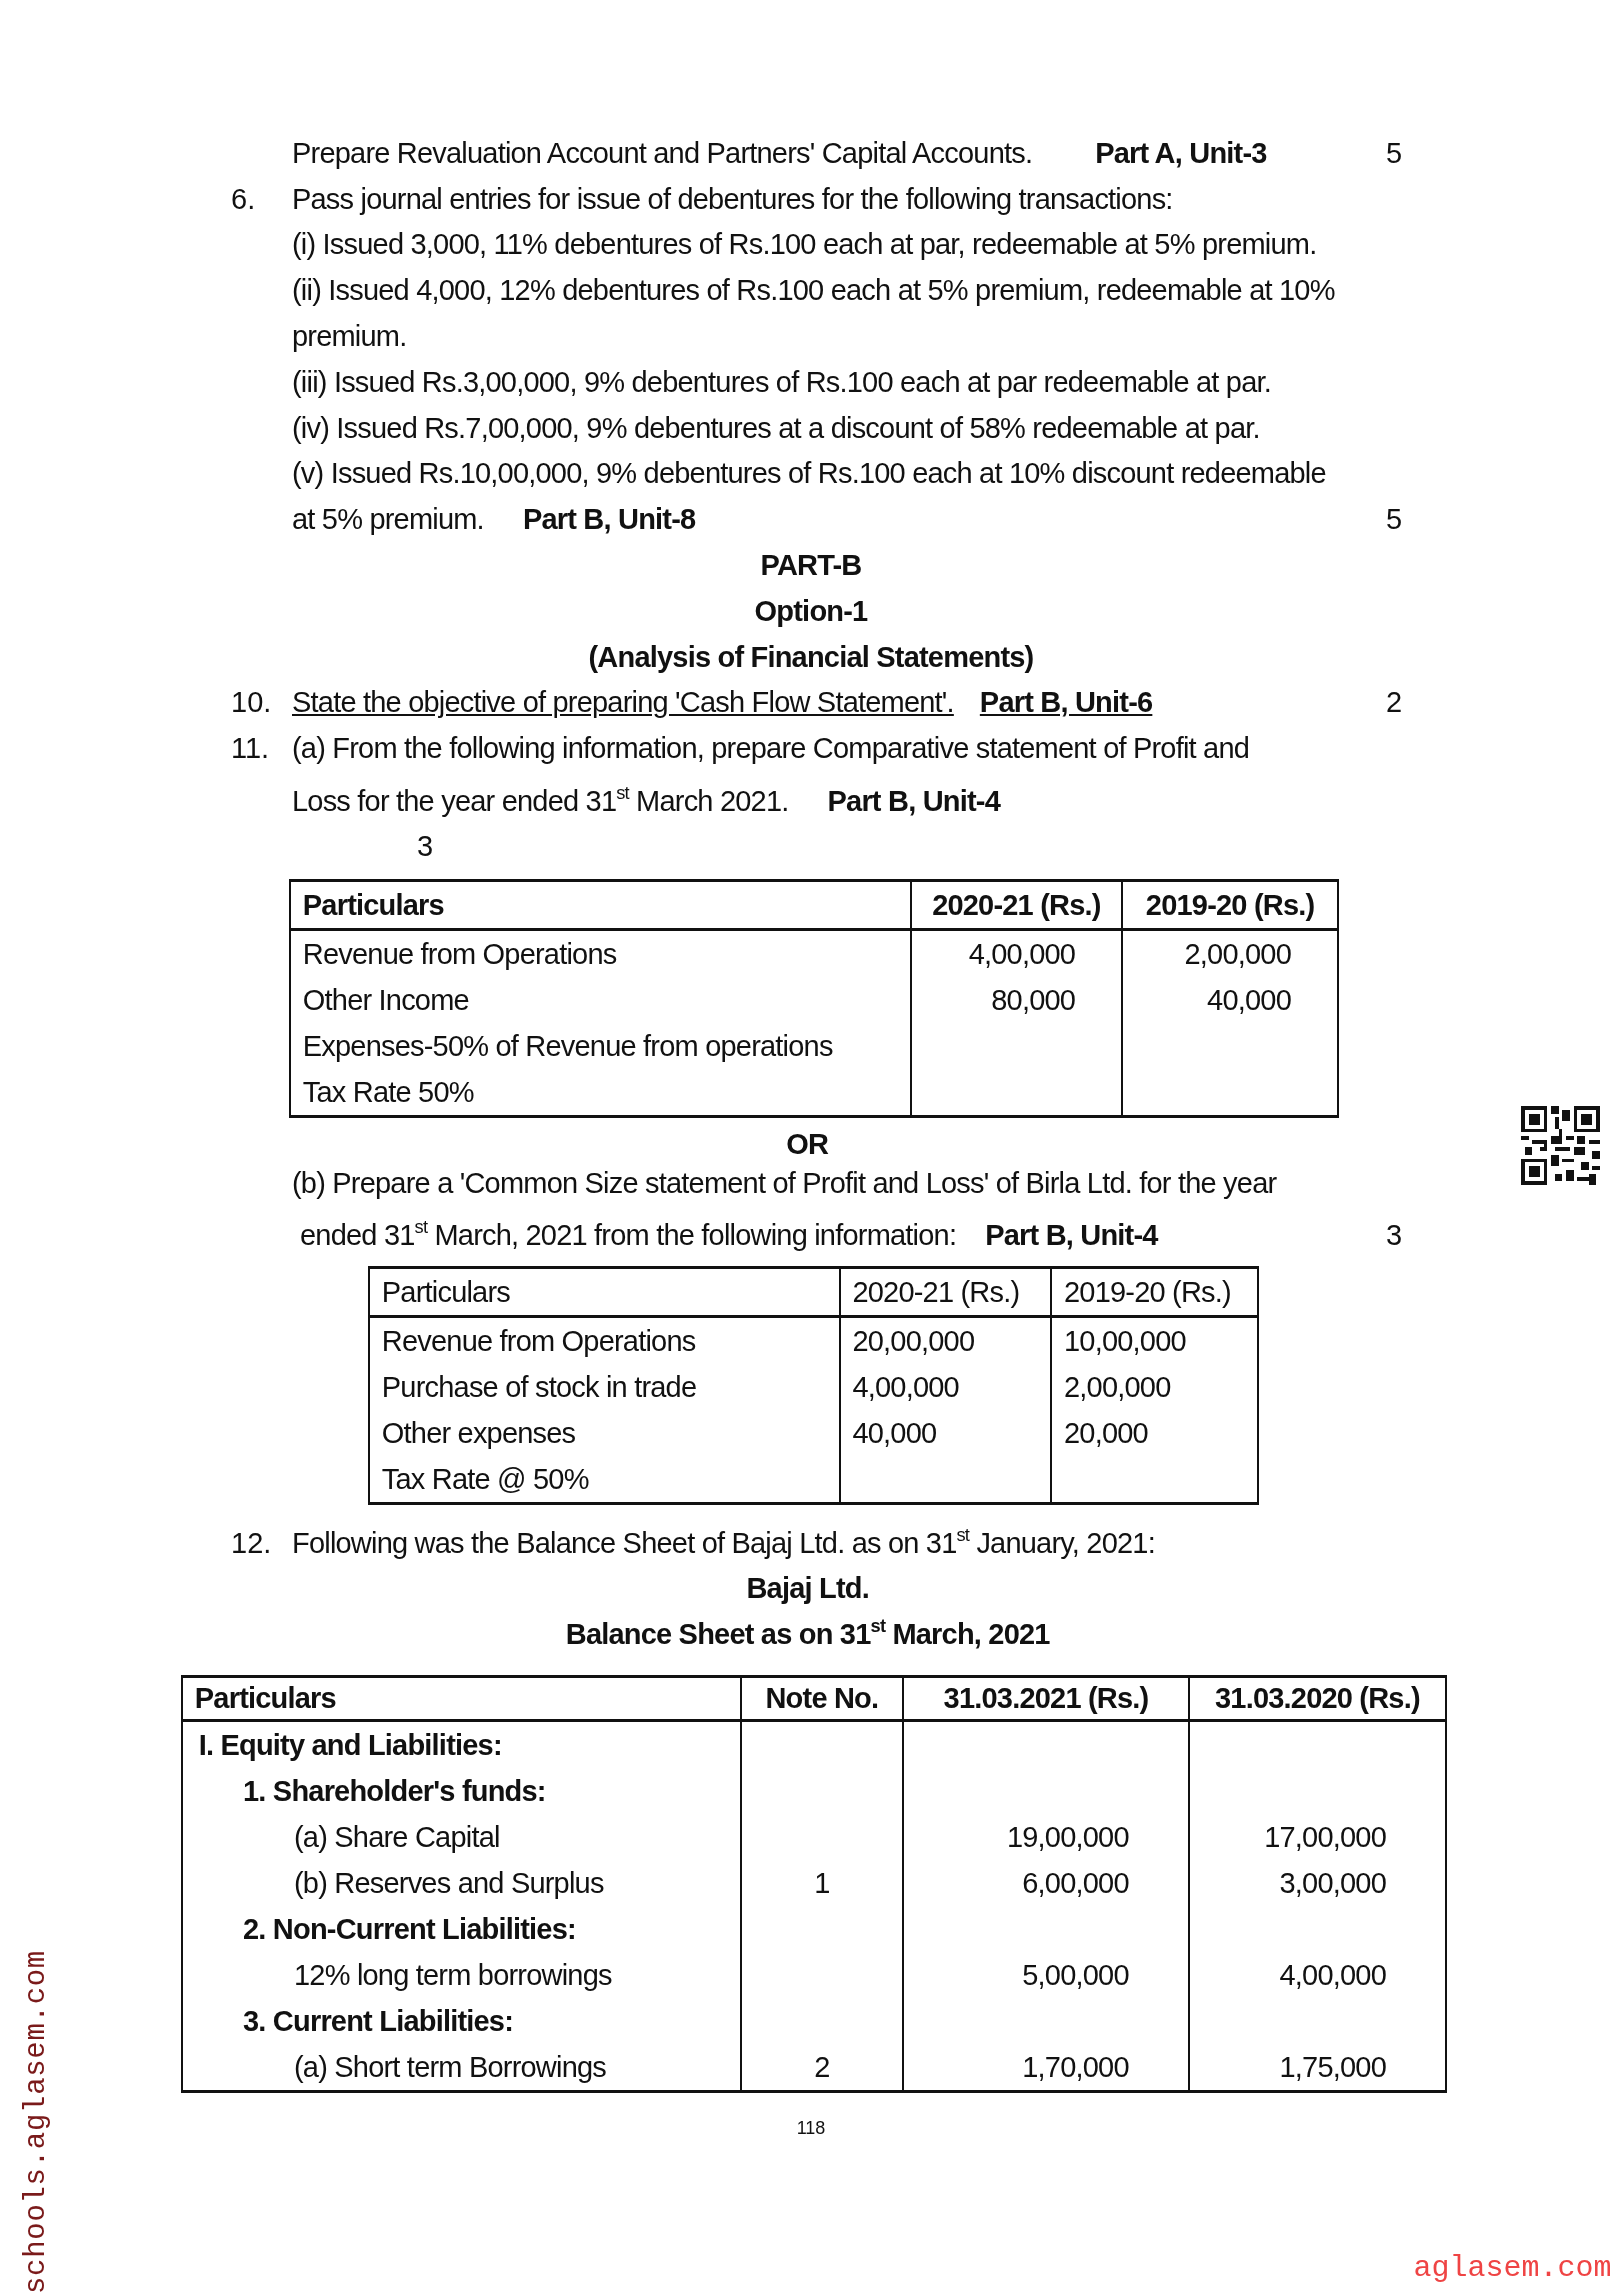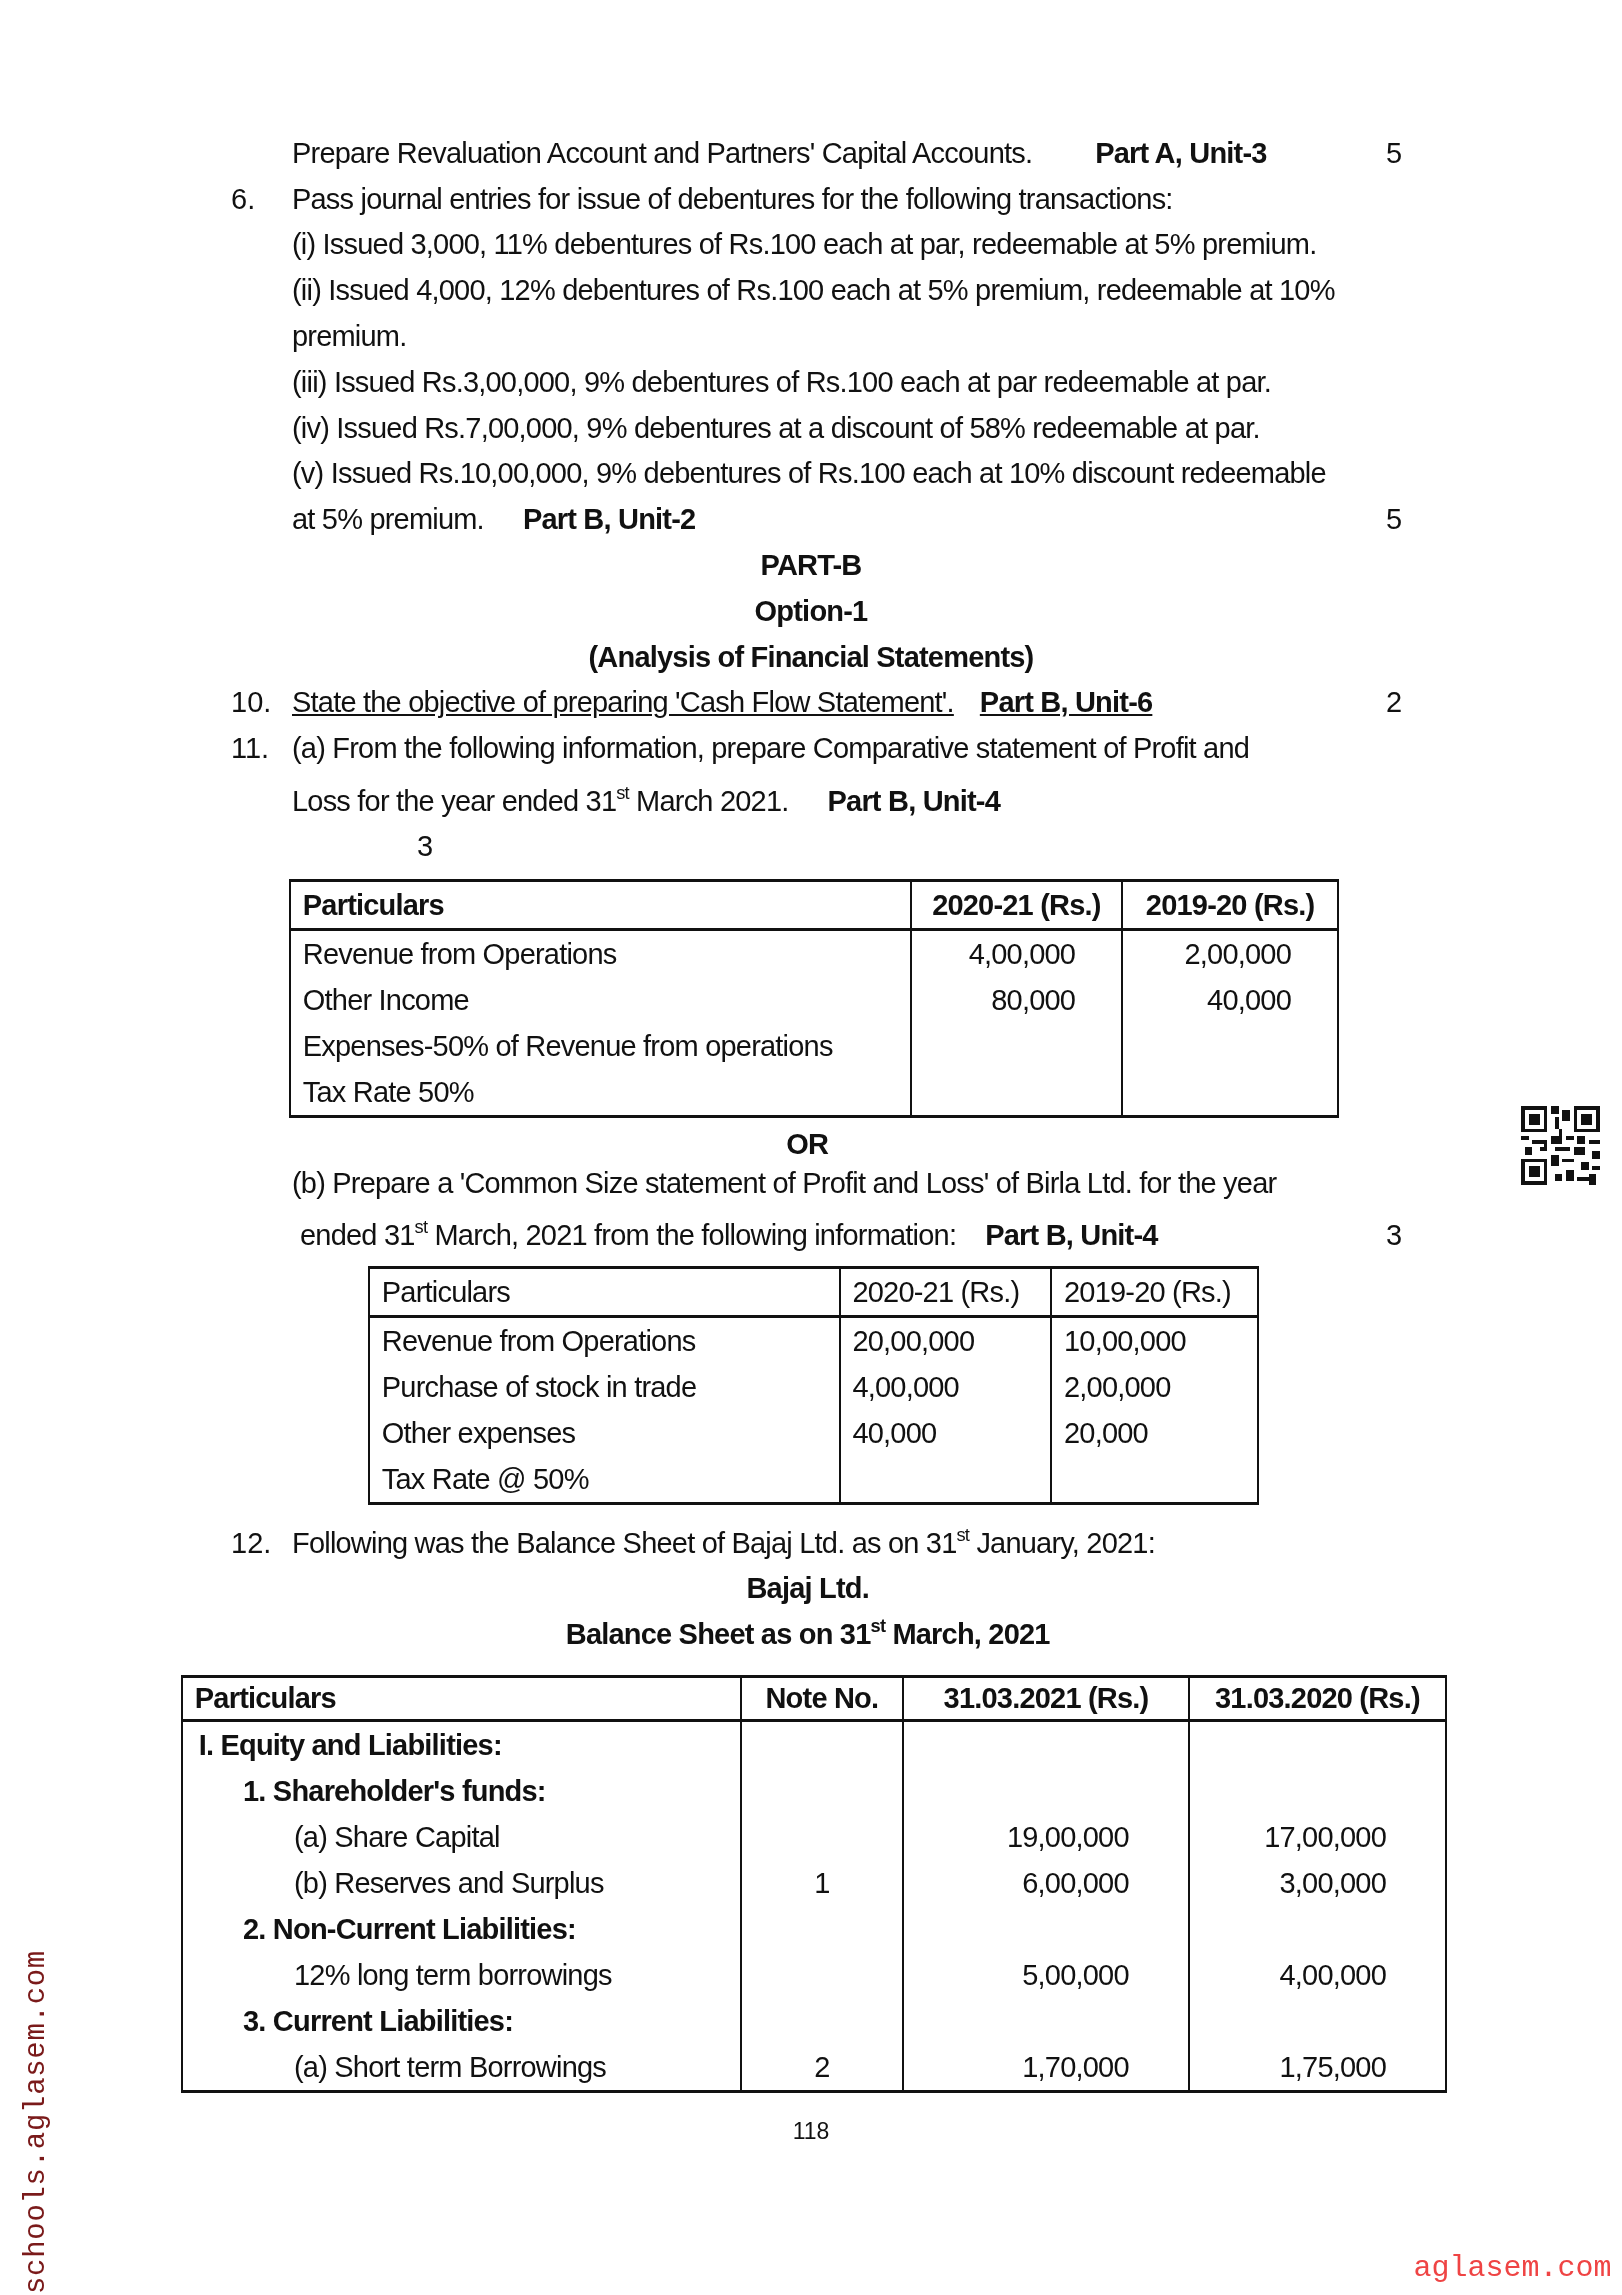--- a/index.html
+++ b/index.html
@@ -53,42 +53,42 @@
     transform: rotate(-90deg); transform-origin: 0 0;
     font-family: "Liberation Mono", "DejaVu Sans Mono", monospace;
     font-size: 29px; color: #7a1a1a; white-space: nowrap; letter-spacing: 0.7px;
   }
   .watermark-bottom {
     position: absolute; right: 10.5px; top: 2251px;
     font-family: "Liberation Mono", "DejaVu Sans Mono", monospace;
     font-size: 30px; color: #ef4444; white-space: nowrap;
   }
   .pageno { position: absolute; left: 0; width: 1622px; text-align: center; top: 2118px;
-            font-size: 23px; }
+            font-size: 18px; }
 </style>
 </head>
 <body>
 
 <div class="page">
 
   <div class="line" style="left:292px; top:135px;">
     <span>Prepare Revaluation Account and Partners' Capital Accounts.</span><span class="ref" style="margin-left:63px;">Part A, Unit-3</span>
   </div>
   <div class="num" style="left:1386px; top:135px;">5</div>
 
   <div class="num" style="left:231px; top:181px;">6.</div>
   <div class="line" style="left:292px; top:181px;">Pass journal entries for issue of debentures for the following transactions:</div>
   <div class="line" style="left:292px; top:226px;">(i) Issued 3,000, 11% debentures of Rs.100 each at par, redeemable at 5% premium.</div>
   <div class="line" style="left:292px; top:272px;">(ii) Issued 4,000, 12% debentures of Rs.100 each at 5% premium, redeemable at 10%</div>
   <div class="line" style="left:292px; top:318px;">premium.</div>
   <div class="line" style="left:292px; top:364px;">(iii) Issued Rs.3,00,000, 9% debentures of Rs.100 each at par redeemable at par.</div>
   <div class="line" style="left:292px; top:410px;">(iv) Issued Rs.7,00,000, 9% debentures at a discount of 58% redeemable at par.</div>
   <div class="line" style="left:292px; top:455px;">(v) Issued Rs.10,00,000, 9% debentures of Rs.100 each at 10% discount redeemable</div>
   <div class="line" style="left:292px; top:501px;">
-    <span>at 5% premium.</span><span class="ref">Part B, Unit-2</span>
+    <span>at 5% premium.</span><span class="ref">Part B, Unit-8</span>
   </div>
   <div class="num" style="left:1386px; top:501px;">5</div>
 
   <div class="center" style="top:547px;">PART-B</div>
   <div class="center" style="top:593px;">Option-1</div>
   <div class="center" style="top:639px;">(Analysis of Financial Statements)</div>
 
   <div class="num" style="left:231px; top:684px;">10.</div>
   <div class="line" style="left:292px; top:684px;text-decoration:underline;">
     <span>State the objective of preparing 'Cash Flow Statement'.</span><span class="ref" style="margin-left:26px;">Part B, Unit-6</span>

